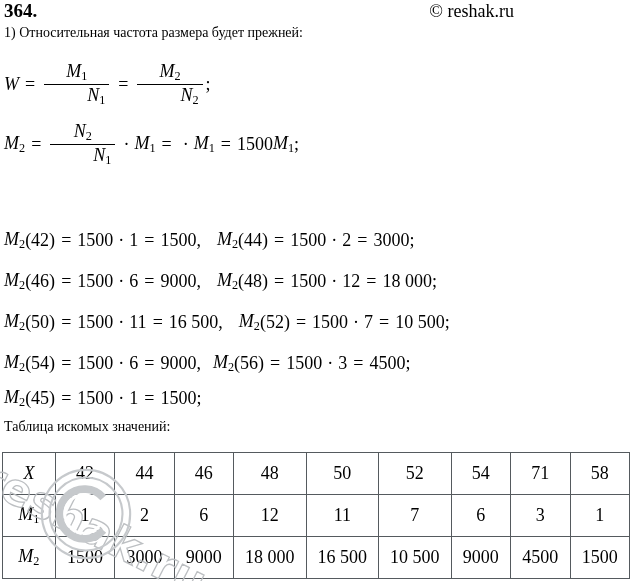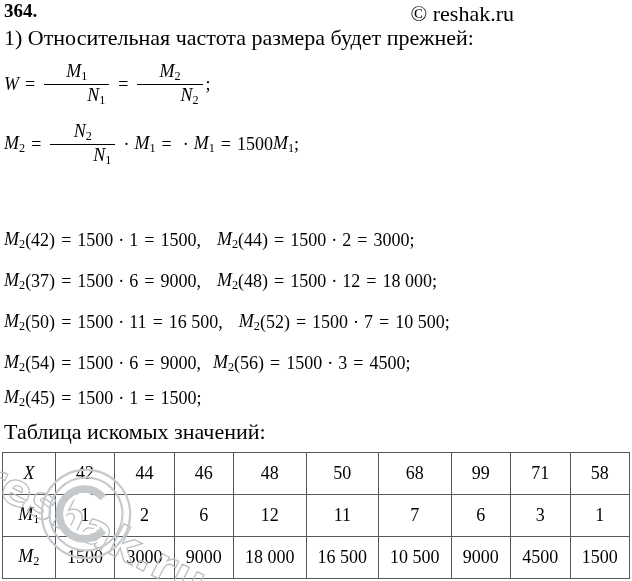--- a/index.html
+++ b/index.html
@@ -29,30 +29,30 @@
     top: 0px;
     font-size: 19px;
     font-weight: bold;
     letter-spacing: 0px;
   }
 
   .copyright {
     position: absolute;
     right: 6px;
     top: 1px;
-    font-size: 22px;
+    font-size: 18px;
     font-family: "Liberation Serif", serif;
     white-space: nowrap;
   }
 
   
   .line {
     position: absolute;
     left: 4px;
-    font-size: 22px;
+    font-size: 14px;
     white-space: nowrap;
   }
 
   .sentence { font-family: "Liberation Serif", serif; }
 
   
   .math {
     position: absolute;
     left: 4px;
     font-size: 18px;
@@ -223,21 +223,21 @@
     <span>1500</span>
     <span class="opdot">·</span>
     <span>2</span>
     <span class="op">=</span>
     <span>3000</span>
     <span>;</span>
   </div>
 
   <div class="math" style="top:270px;">
     <span class="it"><span>M</span><sub>2</sub></span>
-    <span>(37)</span>
+    <span>(46)</span>
     <span class="op">=</span>
     <span>1500</span>
     <span class="opdot">·</span>
     <span>6</span>
     <span class="op">=</span>
     <span>9000</span>
     <span>,</span>
     <span style="width:16px;display:inline-block"></span>
     <span class="it"><span>M</span><sub>2</sub></span>
     <span>(48)</span>
@@ -310,22 +310,22 @@
 
   <table id="values-table">
     <tbody>
       <tr>
         <td class="rowlab"><span>X</span></td>
         <td class="c">42</td>
         <td class="c">44</td>
         <td class="c">46</td>
         <td class="wide">48</td>
         <td class="wide">50</td>
-        <td class="wide">68</td>
-        <td class="c">99</td>
+        <td class="wide">52</td>
+        <td class="c">54</td>
         <td class="c">71</td>
         <td class="c">58</td>
       </tr>
       <tr>
         <td class="rowlab"><span>M</span><sub>1</sub></td>
         <td class="c">1</td>
         <td class="c">2</td>
         <td class="c">6</td>
         <td class="wide">12</td>
         <td class="wide">11</td>

